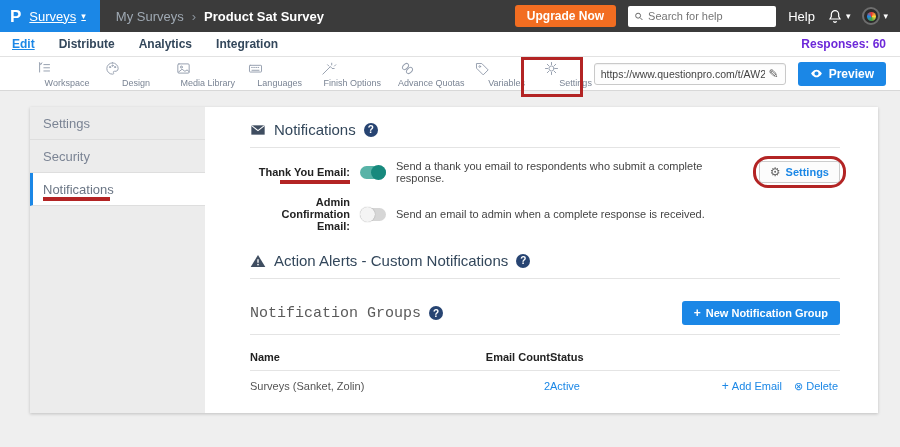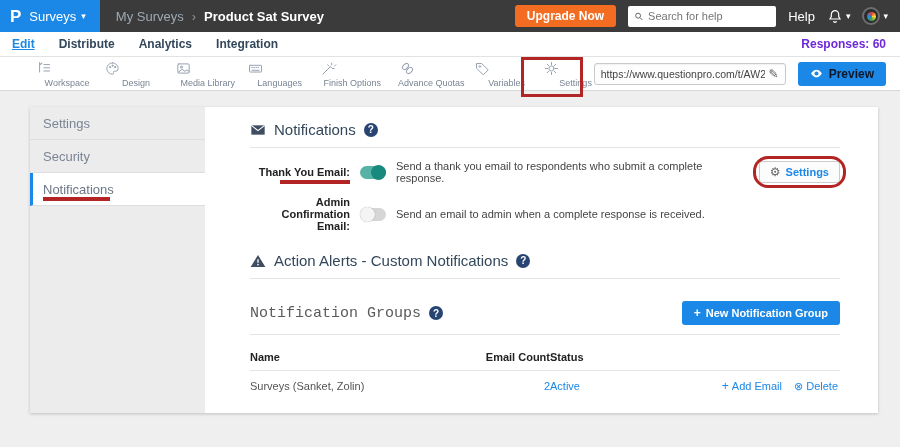--- a/index.html
+++ b/index.html
@@ -3,21 +3,21 @@
 <meta charset="utf-8">
 <style>
   * { margin:0; padding:0; box-sizing:border-box; }
   html,body { width:900px; height:447px; overflow:hidden; }
   body { font-family:"Liberation Sans", sans-serif; background:#efefef; position:relative; }
 
   
   .topbar { height:32px; background:#3b3b3b; display:flex; align-items:center; }
   .logo-area { background:#1b87e6; height:32px; display:flex; align-items:center; padding:0 14px 0 10px; gap:8px; }
   .p-logo { color:#fff; font-weight:bold; font-size:17px; line-height:1; }
-  .product-menu { color:#fff; font-size:13px; display:flex; align-items:center; gap:5px; cursor:pointer; }
+  .product-menu { color:#fff; font-size:13px; display:flex; align-items:center; gap:5px; cursor:pointer;text-decoration:underline; }
   .caret { font-size:9px; color:#fff; }
   .breadcrumb { display:flex; align-items:center; gap:8px; margin-left:16px; font-size:13px; }
   .bc-parent { color:#9fa9b3; cursor:pointer; }
   .bc-sep { color:#8a939c; font-size:13px; }
   .bc-current { color:#fff; font-weight:bold; }
   .topbar-right { margin-left:auto; display:flex; align-items:center; gap:12px; padding-right:12px; }
   .upgrade-btn { background:#f26d21; color:#fff; font-size:12px; font-weight:bold; border:none; border-radius:3px; height:22px; padding:0 12px; cursor:pointer; }
   .search-box { background:#fff; border-radius:2px; height:21px; width:148px; display:flex; align-items:center; padding:0 6px; gap:4px; }
   .search-box svg { width:11px; height:11px; }
   .search-box input { border:none; outline:none; font-size:11px; width:100%; color:#333; background:transparent; font-family:"Liberation Sans",sans-serif; }
@@ -37,21 +37,21 @@
   
   .toolbar { height:34px; background:#fff; border-bottom:1px solid #d8d8d8; display:flex; align-items:center; padding-left:16px; gap:15px; }
   .tb-item { display:flex; flex-direction:column; align-items:center; justify-content:center; min-width:54px; cursor:pointer; position:relative; }
   .tb-item svg { width:17px; height:17px; stroke:#98a1b0; fill:none; stroke-width:1.4; stroke-linecap:round; stroke-linejoin:round; }
   .tb-label { font-size:9px; color:#7a8494; margin-top:1px; white-space:nowrap;margin-left:48px; }
   .annot-box { position:absolute; top:-3px; left:-4px; right:-4px; bottom:-9px; border:3px solid #b32424; pointer-events:none; z-index:5; }
   .toolbar-right { margin-left:auto; display:flex; align-items:center; gap:12px; padding-right:14px; }
   .url-field { width:192px; height:22px; background:#fdfdfd; border:1px solid #c9c9c9; border-radius:3px; display:flex; align-items:center; padding:0 6px; gap:4px; box-shadow:inset 0 1px 1px rgba(0,0,0,.05); }
   .url-field input { border:none; outline:none; background:transparent; font-size:10.5px; color:#444; width:100%; font-family:"Liberation Sans",sans-serif; }
   .pencil { font-size:12px; color:#555; cursor:pointer; }
-  .preview-btn { background:#1b87e6; color:#0f172a; border:none; border-radius:3px; height:24px; padding:0 12px; font-size:12px; font-weight:bold; display:flex; align-items:center; gap:6px; cursor:pointer; }
+  .preview-btn { background:#1b87e6; color:#ffffff; border:none; border-radius:3px; height:24px; padding:0 12px; font-size:12px; font-weight:bold; display:flex; align-items:center; gap:6px; cursor:pointer; }
   .preview-btn svg { width:13px; height:13px; fill:#fff; }
 
   
   .card { position:absolute; left:30px; top:107px; width:848px; height:306px; background:#fff; box-shadow:0 1px 3px rgba(0,0,0,.2); display:flex; }
   .sidebar { width:175px; background:#ececec; flex-shrink:0; }
   .side-item { height:33px; display:flex; align-items:center; padding-left:13px; font-size:13px; color:#7b8494; border-bottom:1px solid #dedede; cursor:pointer; position:relative; }
   .side-item.active { background:#fff; border-left:3px solid #1b87e6; padding-left:10px; color:#6b7685; }
   .annot-underline-side { position:absolute; left:10px; top:24px; width:67px; height:4px; background:#b32424; }
 
   .main { flex:1; padding:14px 38px 0 45px; position:relative; }

